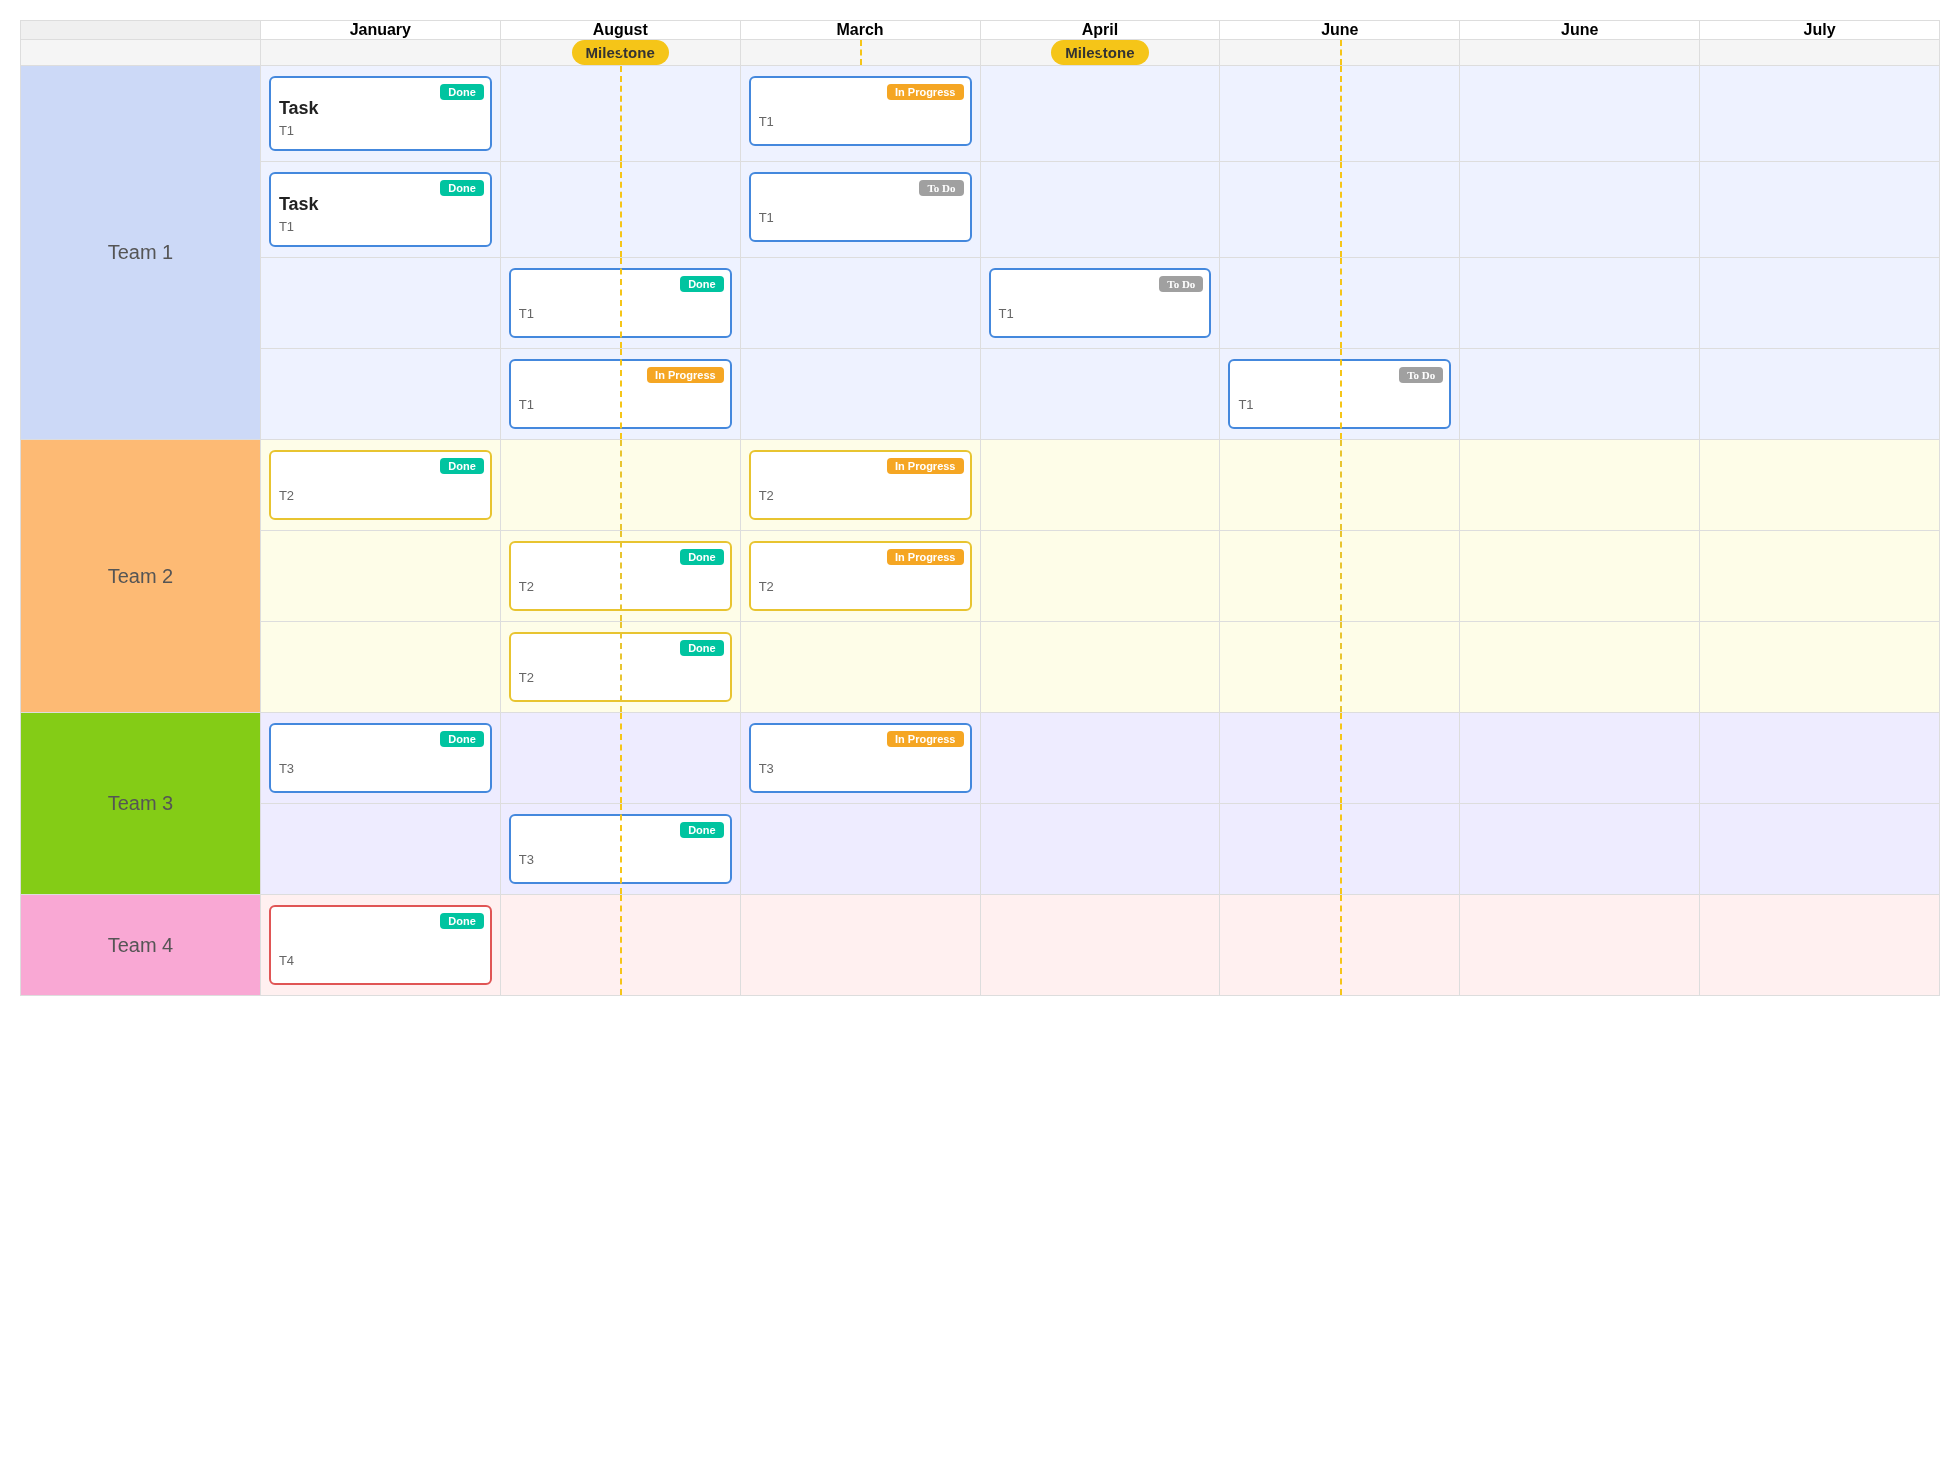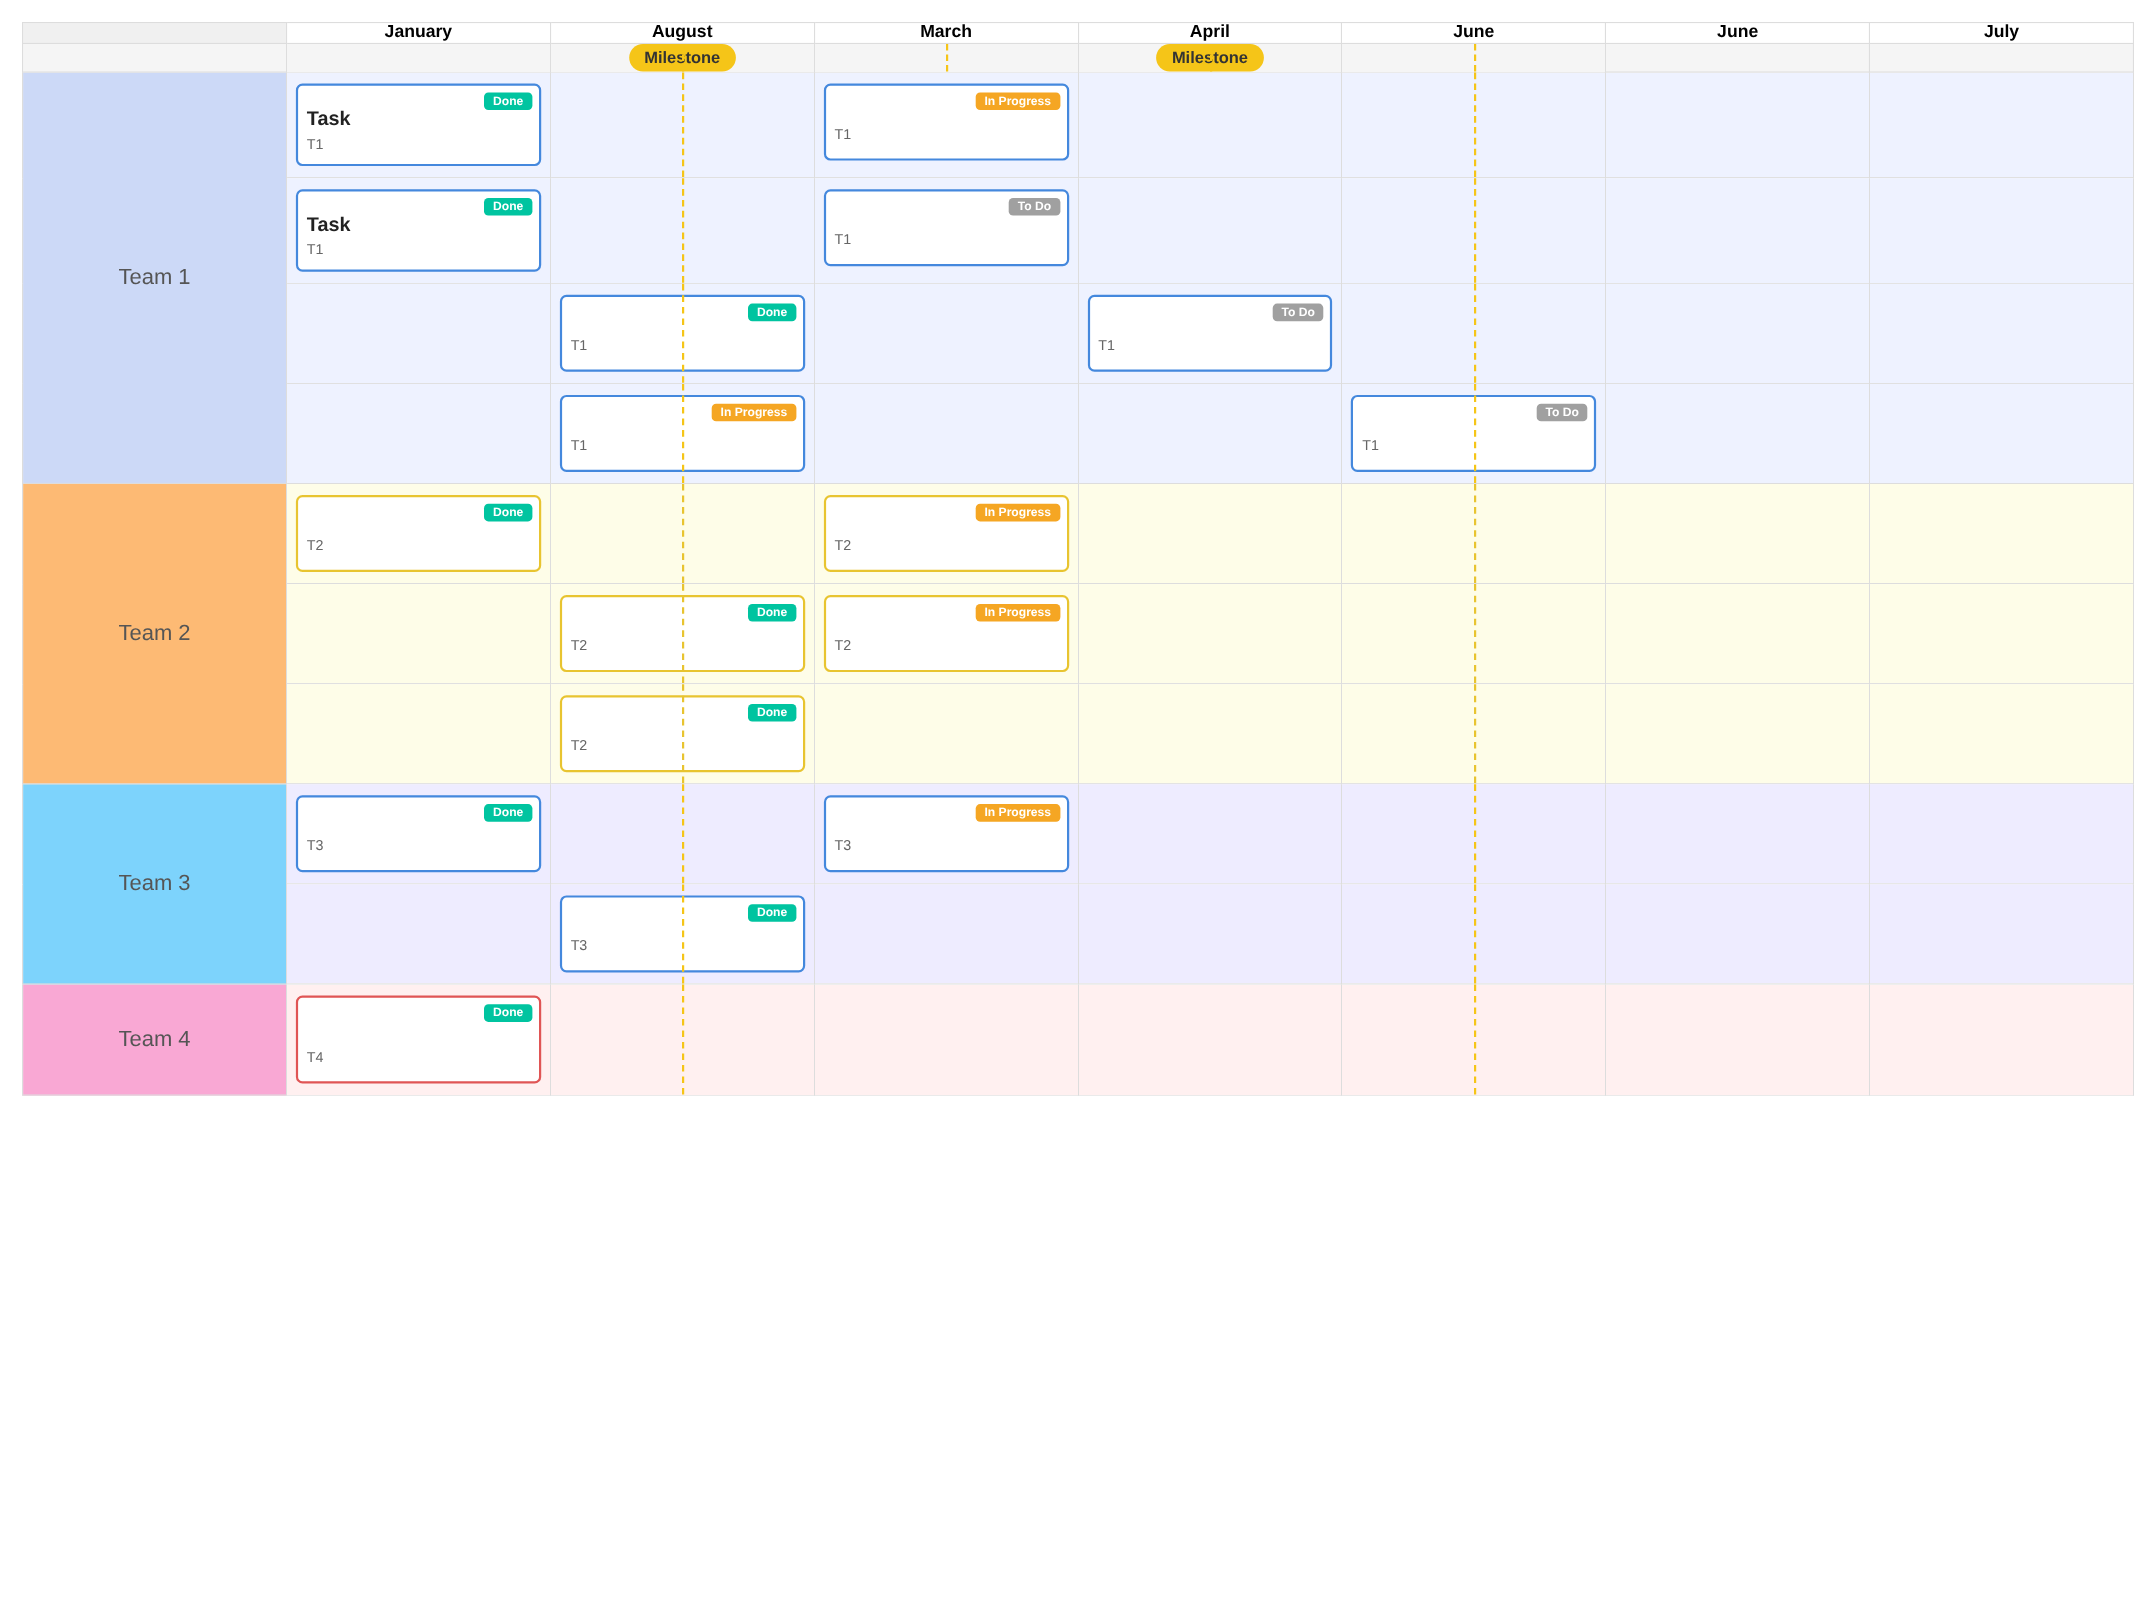--- a/index.html
+++ b/index.html
@@ -8,21 +8,21 @@
     .gantt-table { width: 100%; border-collapse: collapse; padding-left: 36px; }
     .gantt-table th, .gantt-table td { border: 1px solid #ddd; }
     .team-label { width: 220px; text-align: center; font-size: 20px; color: #555; padding: 10px; }
     .month-cell { width: 220px; min-height: 80px; position: relative; vertical-align: top; padding: 6px; }
     
     
     .team1-label { background: #ccd9f7; }
     .team1-cell { background: #eef2ff; }
     .team2-label { background: #fdba74; }
     .team2-cell { background: #fefde8; }
-    .team3-label { background: #7dd3fc; margin-left: 48px; }
+    .team3-label { background: #84cc16; margin-left: 48px; }
     .team3-cell { background: #eeecff; }
     .team4-label { background: #f9a8d4; }
     .team4-cell { background: #fff0f0; }
     .milestone-badge {
       display: inline-flex; align-items: center; gap: 6px;
       background: #f5c518; border-radius: 20px; padding: 4px 14px;
       font-size: 15px; font-weight: bold; color: #333;
       position: relative;
     }
     .milestone-badge::after {
@@ -58,21 +58,21 @@
       border-radius: 4px;
       padding: 2px 8px;
       font-size: 11px;
       font-weight: bold;
       position: absolute;
       top: 6px;
       right: 6px;
     }
     .badge-done { background: #00c4a0; color: white; }
     .badge-in-progress { background: #f5a623; color: white; }
-    .badge-todo { background: #a0a0a0; color: white; }
+    .badge-todo { background: #a0a0a0; color: white; font-family: Liberation Serif, serif; }
     .dashed-line {
       position: absolute;
       left: 50%;
       top: 0;
       bottom: 0;
       width: 0;
       border-left: 2px dashed #f5c518;
       z-index: 10;
       pointer-events: none;
     }

